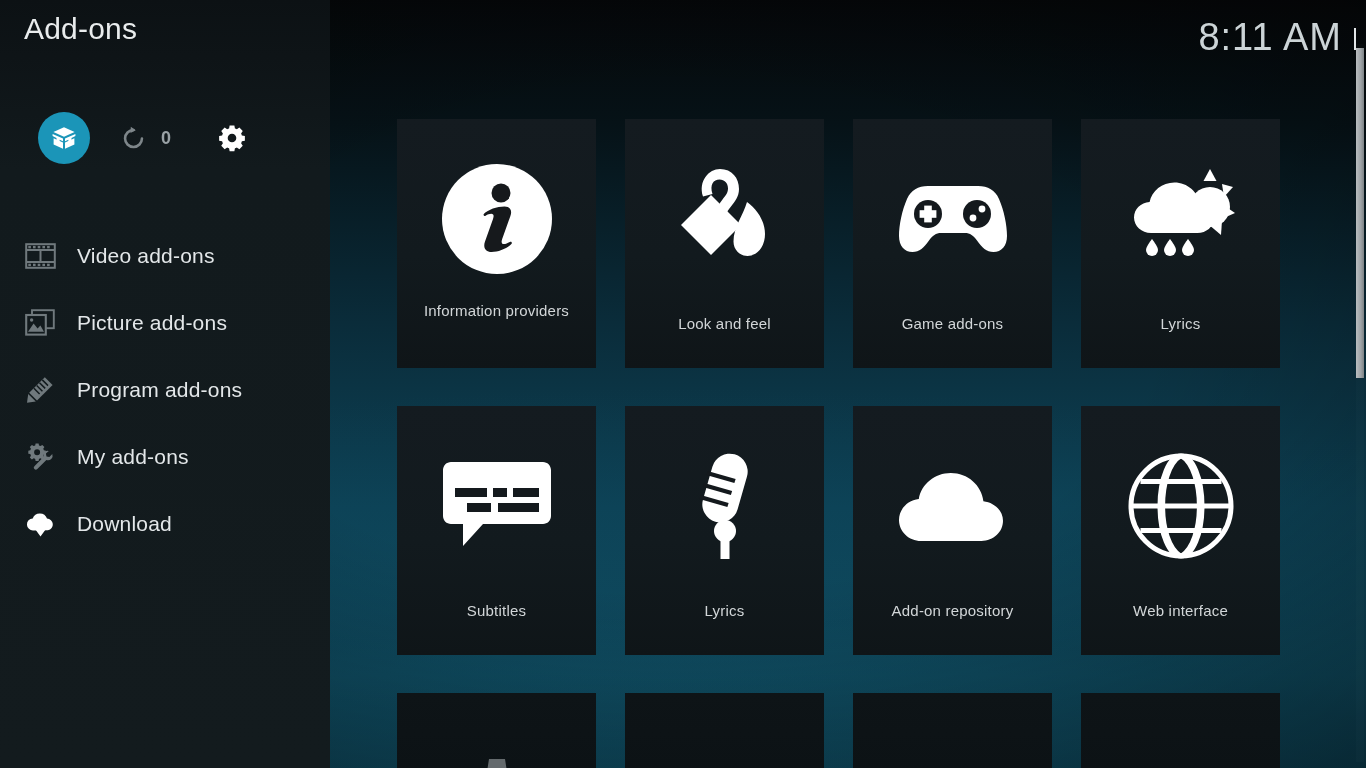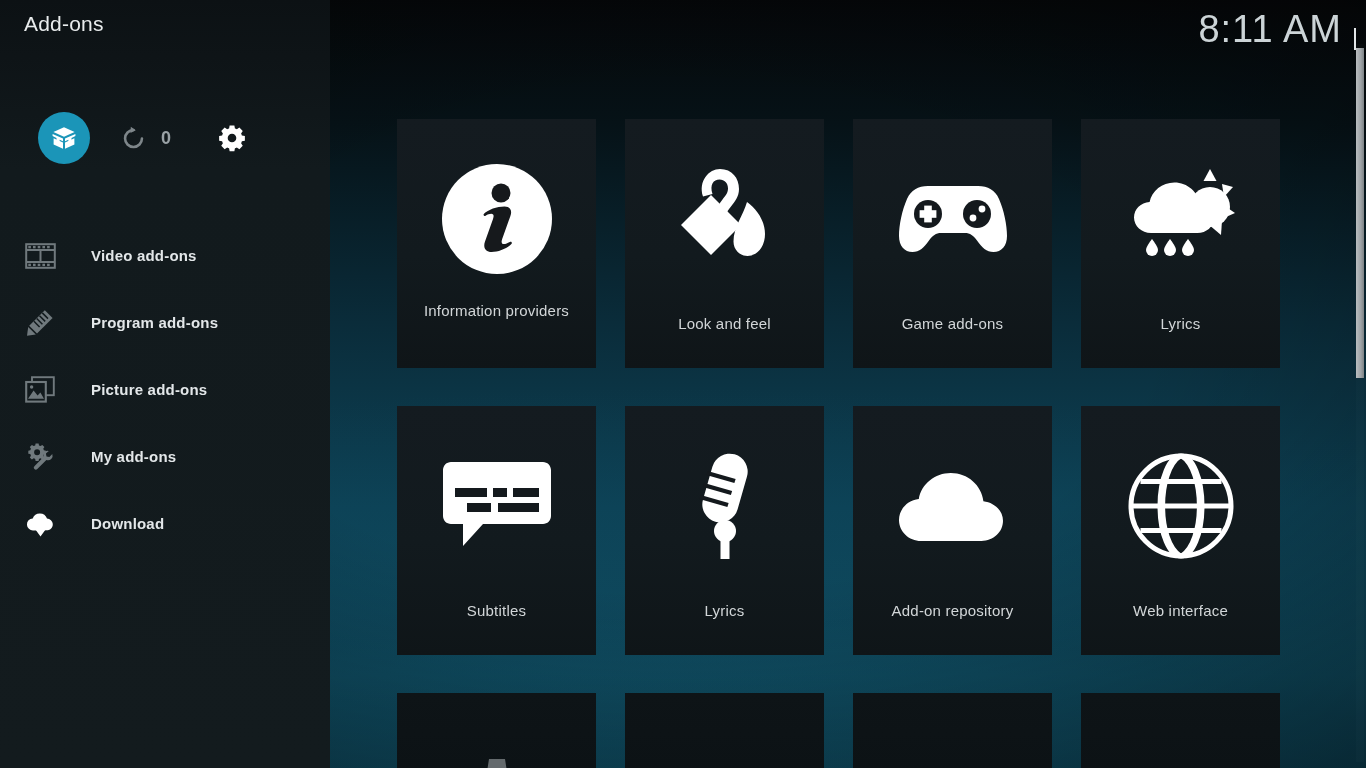--- a/index.html
+++ b/index.html
@@ -31,21 +31,21 @@
   
   .sidebar {
     position: absolute; left: 0; top: 0;
     width: 330px; height: 768px;
     background: linear-gradient(to bottom, #0c1114 0%, #121a1d 22%, #131b1e 100%);
     z-index: 5;
   }
   .page-title {
     position: absolute;
     left: 24px; top: 12px;
-    font-size: 21px;
+    font-size: 30px;
     font-weight: 300;
     color: #e9eced;
     letter-spacing: 0.2px;
   }
   .toolbar {
     position: absolute;
     left: 38px; top: 112px;
     display: flex; align-items: center;
   }
   .tb-circle {
@@ -75,32 +75,32 @@
     display: flex; align-items: center;
     height: 67px;
     padding-left: 18px;
   }
   .menu-icon {
     width: 44px; height: 34px;
     display: flex; align-items: center; justify-content: center;
     flex: 0 0 44px;
   }
   .menu-label {
-    margin-left: 29px;
-    font-size: 15px;
-    font-weight: 700;
+    margin-left: 15px;
+    font-size: 21px;
+    font-weight: 400;
     color: #e3e7e9;
     letter-spacing: 0.2px;
     white-space: nowrap;
   }
 
   
   .clock {
     position: absolute;
-    right: 24px; top: 8px;
+    right: 24px; top: 16px;
     font-size: 38px;
     font-weight: 300;
     color: #ccd4d7;
     letter-spacing: 1px;
     z-index: 6;
   }
 
   
   .grid {
     position: absolute;
@@ -248,46 +248,46 @@
               <rect x="22.1" y="20.7" width="2.6" height="2.4"></rect>
             </g>
           </svg>
         </span>
         <span class="menu-label">Video add-ons</span>
       </div>
 
 
       <div class="menu-item">
         <span class="menu-icon">
+          <svg width="30" height="27" viewBox="0 0 30 27">
+            <rect x="7.0" y="1.2" width="21.8" height="18.0" fill="none" stroke="#70797d" stroke-width="1.9"></rect>
+            <rect x="1.2" y="6.0" width="19.6" height="19.6" fill="#121a1d" stroke="#70797d" stroke-width="2.1"></rect>
+            <circle cx="6.6" cy="11.0" r="1.7" fill="#70797d"></circle>
+            <polygon points="3.0,22.8 8.6,14.6 12.6,19.6 15.4,16.4 19.0,22.8" fill="#70797d"></polygon>
+          </svg>
+        </span>
+        <span class="menu-label">Picture add-ons</span>
+      </div>
+
+      <div class="menu-item">
+        <span class="menu-icon">
           <svg width="29" height="29" viewBox="0 0 29 29">
             <g fill="#70797d">
               <path d="M18.8 2.2 26.6 10 11.0 25.6 3.2 17.8z"></path>
               <polygon points="2.2,19.0 9.8,26.6 1.0,27.8"></polygon>
             </g>
             <g stroke="#121a1d" stroke-width="1.5">
               <line x1="16.3" y1="4.9" x2="22.0" y2="10.6"></line>
               <line x1="13.5" y1="7.7" x2="19.2" y2="13.4"></line>
               <line x1="10.7" y1="10.5" x2="16.4" y2="16.2"></line>
               <line x1="7.9" y1="13.3" x2="13.6" y2="19.0"></line>
             </g>
           </svg>
         </span>
         <span class="menu-label">Program add-ons</span>
-      </div>
-
-      <div class="menu-item">
-        <span class="menu-icon">
-          <svg width="30" height="27" viewBox="0 0 30 27">
-            <rect x="7.0" y="1.2" width="21.8" height="18.0" fill="none" stroke="#70797d" stroke-width="1.9"></rect>
-            <rect x="1.2" y="6.0" width="19.6" height="19.6" fill="#121a1d" stroke="#70797d" stroke-width="2.1"></rect>
-            <circle cx="6.6" cy="11.0" r="1.7" fill="#70797d"></circle>
-            <polygon points="3.0,22.8 8.6,14.6 12.6,19.6 15.4,16.4 19.0,22.8" fill="#70797d"></polygon>
-          </svg>
-        </span>
-        <span class="menu-label">Picture add-ons</span>
       </div>
 
       <div class="menu-item">
         <span class="menu-icon">
           <svg width="30" height="30" viewBox="0 0 30 30">
             <path fill="#70797d" d="M13.6 1.4h-3.0l-.4 2.0c-.55.14-1.07.36-1.55.64L6.9 2.9 4.8 5.0l1.15 1.75c-.28.48-.5 1.0-.64 1.55l-2.0.4v3.0l2.0.4c.14.55.36 1.07.64 1.55L4.8 15.4l2.1 2.1 1.75-1.15c.48.28 1.0.5 1.55.64l.4 2.0h3.0l.4-2.0c.55-.14 1.07-.36 1.55-.64l1.75 1.15 2.1-2.1-1.15-1.75c.28-.48.5-1.0.64-1.55l2.0-.4v-3.0l-2.0-.4a6.0 6.0 0 0 0-.64-1.55L19.4 5.0l-2.1-2.1-1.75 1.15a6.0 6.0 0 0 0-1.55-.64l-.4-2.0zM12.1 7.3a3.0 3.0 0 1 1 0 6.0 3.0 3.0 0 0 1 0-6.0z"></path>
             <path fill="#70797d" d="M24.4 9.2a4.6 4.6 0 0 0-5.9 5.9L9.4 24.2a2.0 2.0 0 1 0 2.9 2.9l9.1-9.1a4.6 4.6 0 0 0 5.9-5.9l-2.9 2.9-2.9-0.6-0.6-2.9 2.5-2.3z"></path>
           </svg>
         </span>
         <span class="menu-label">My add-ons</span>

